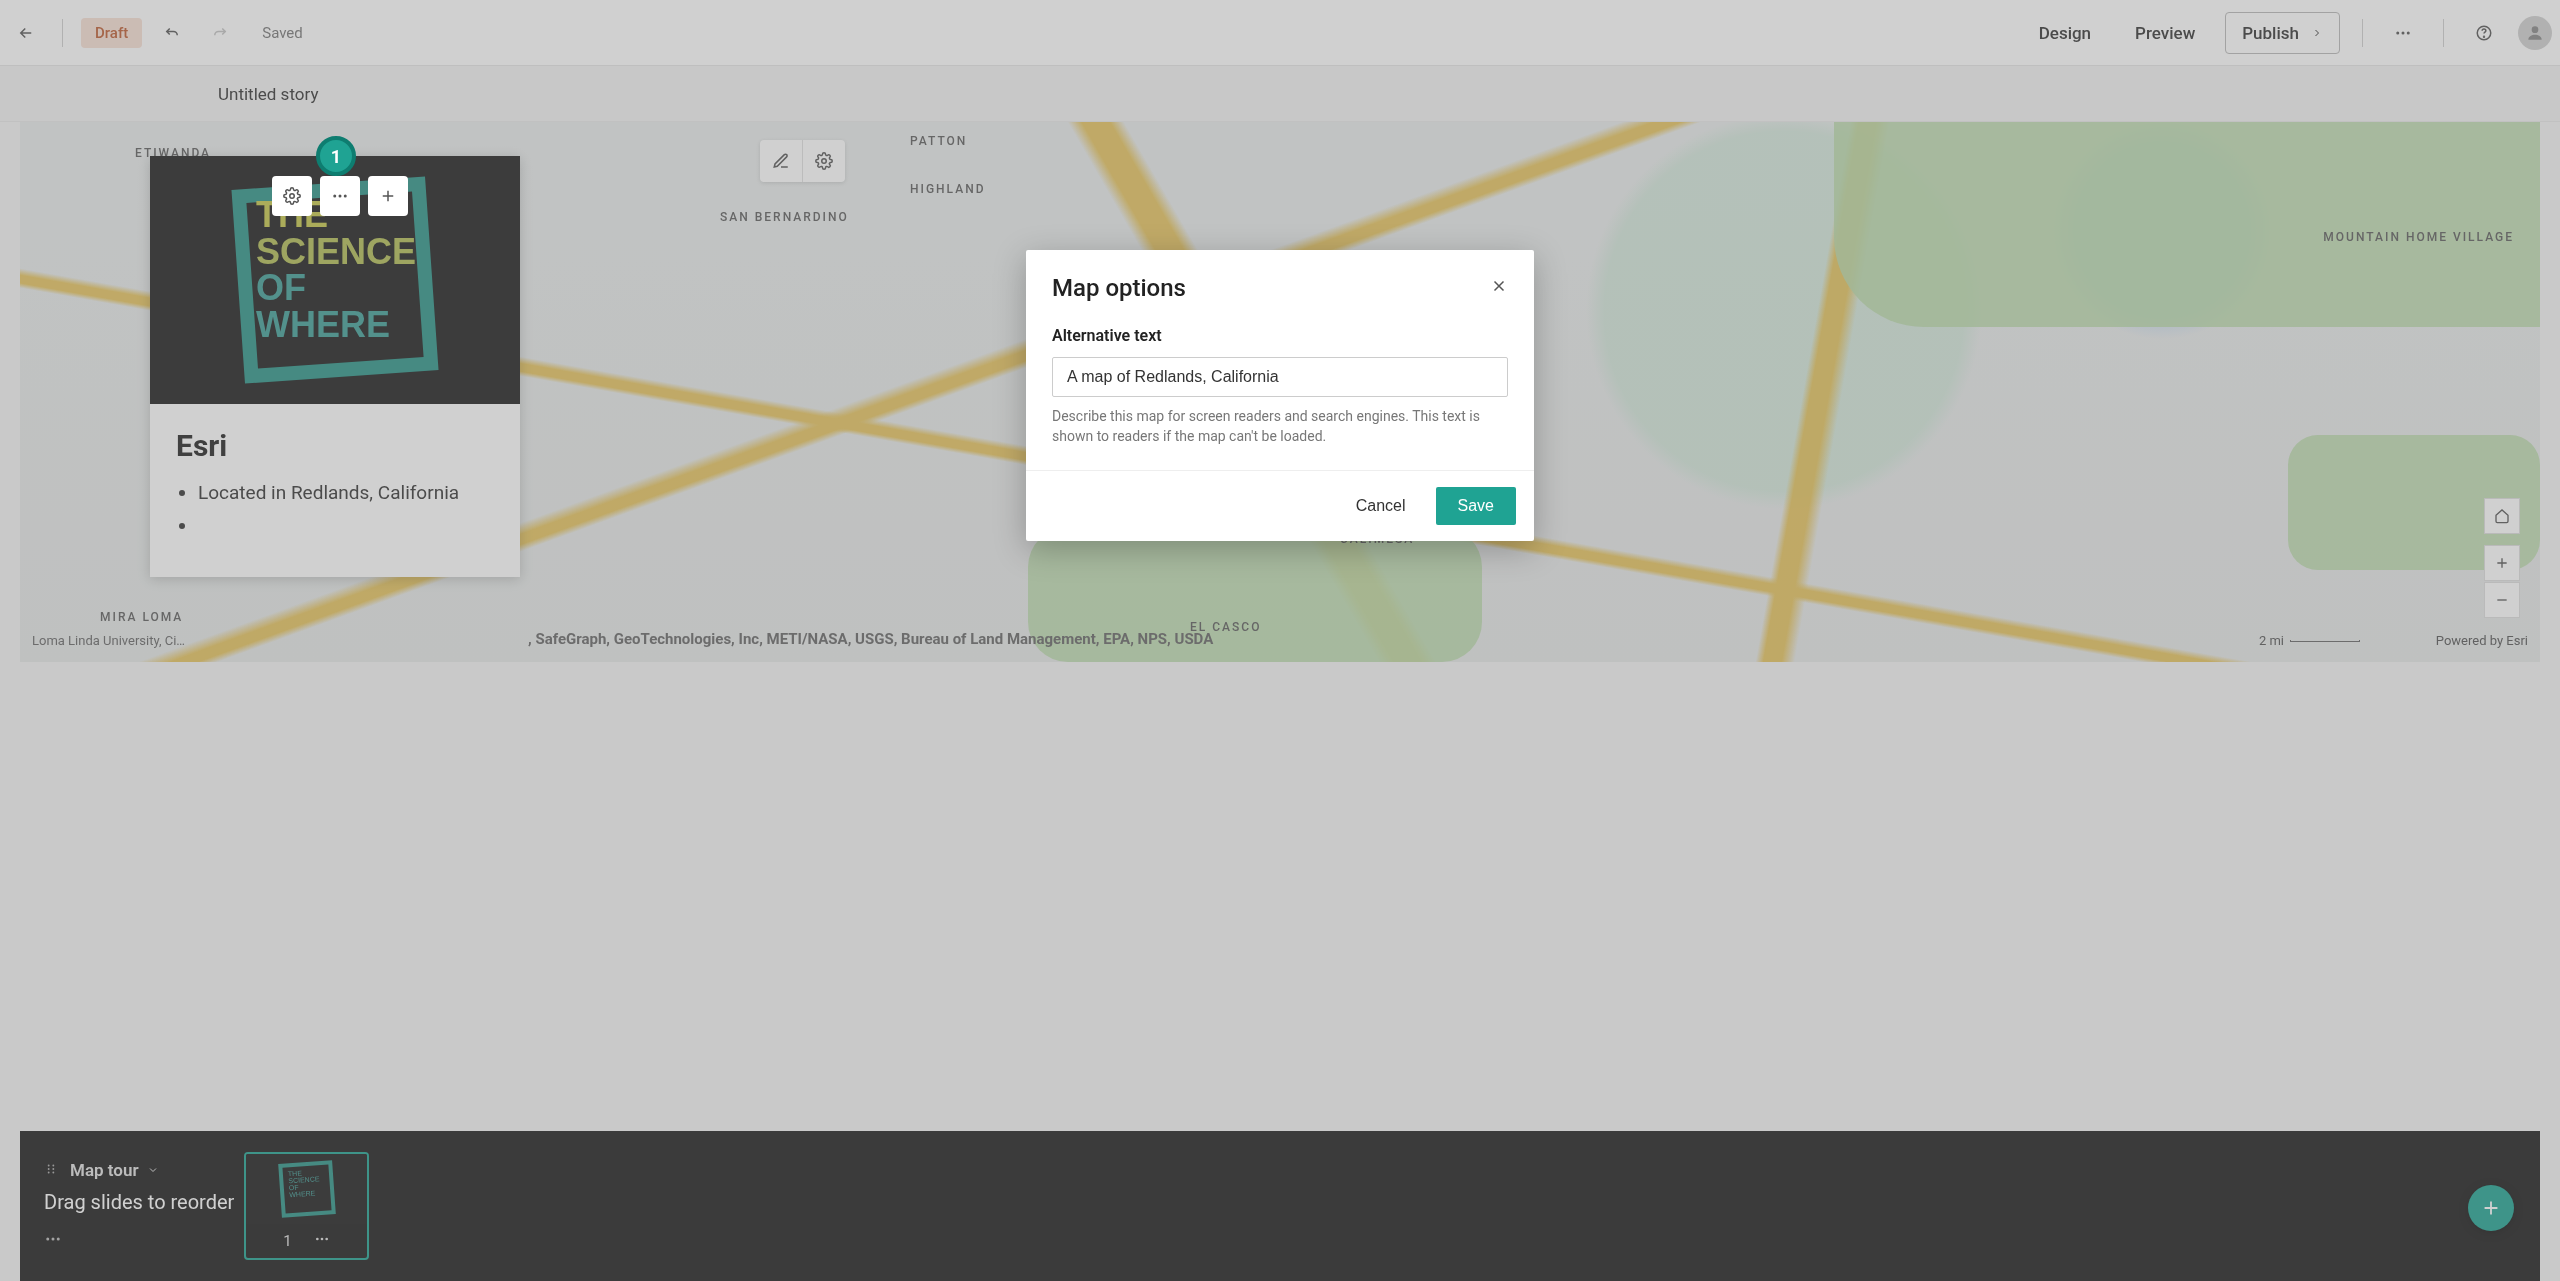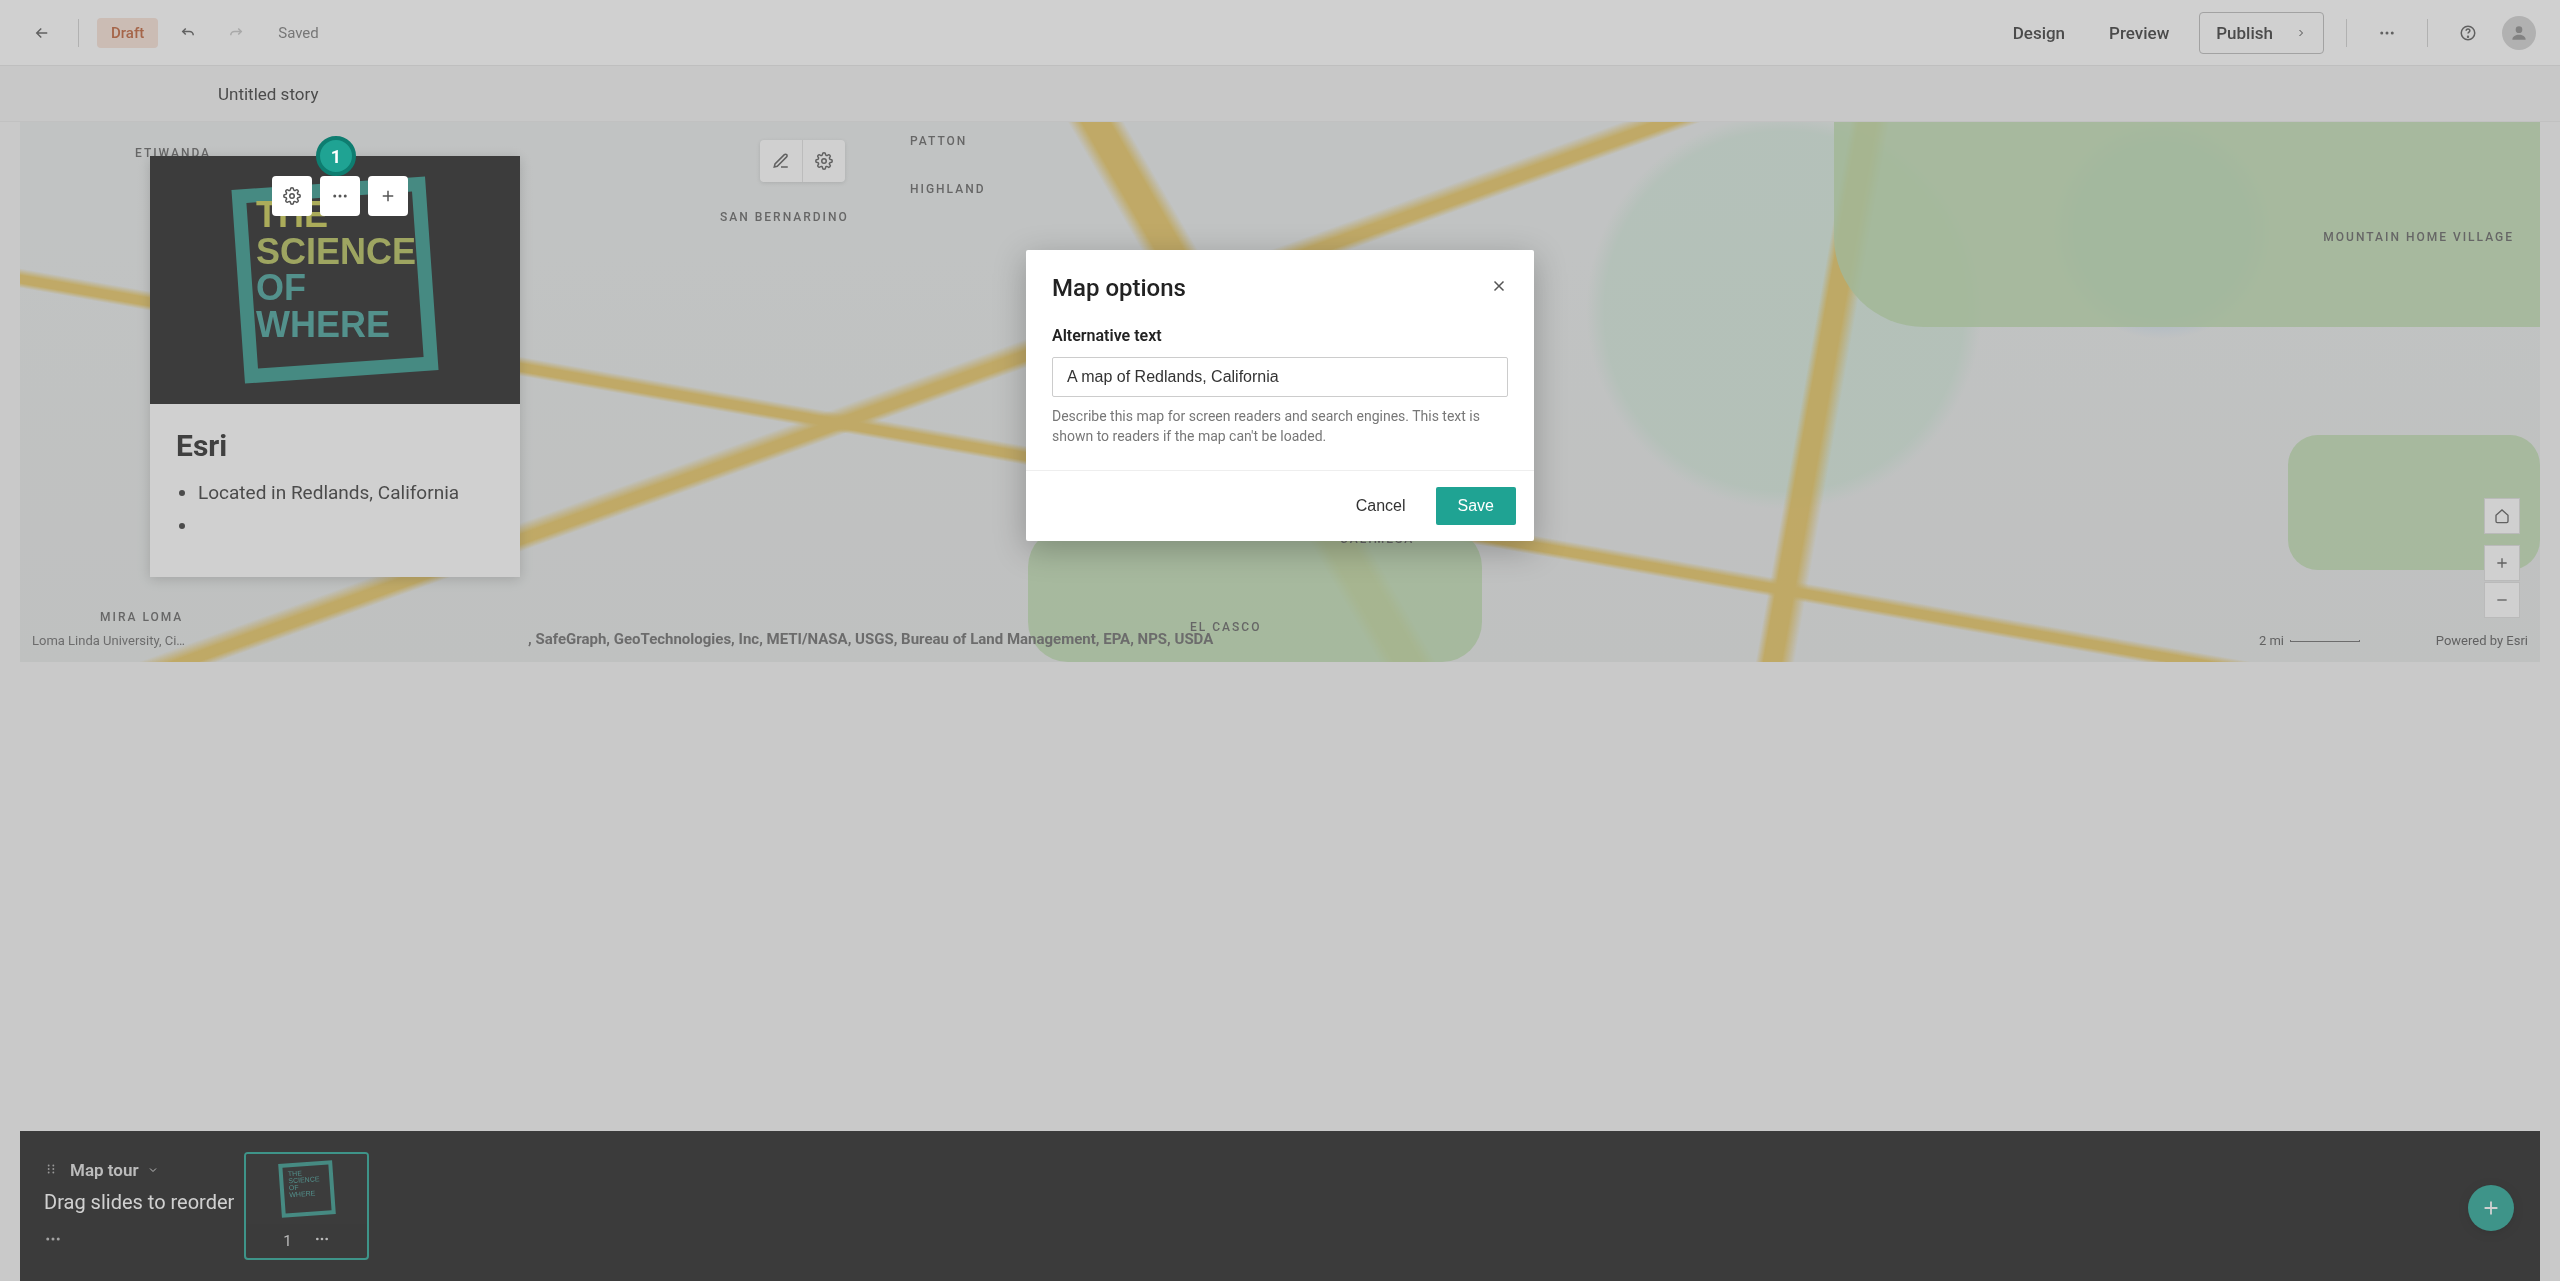--- a/index.html
+++ b/index.html
@@ -9,21 +9,21 @@
       width: 2560px;
       height: 1281px;
       overflow: hidden;
       position: relative;
     }
     
     .toolbar {
       height: 66px;
       display: flex;
       align-items: center;
-      padding: 0 24px;
+      padding: 0 8px;
       background: #ffffff;
       border-bottom: 1px solid #e5e5e5;
     }
     .toolbar-left {
       display: flex;
       align-items: center;
       gap: 12px;
     }
     .toolbar-center {
       flex: 1;
@@ -70,21 +70,21 @@
       padding: 8px 14px;
       cursor: pointer;
       text-align: center;
     }
     .publish-btn {
       border: 1px solid #b8b8b8;
       border-radius: 4px;
       padding: 10px 16px;
       display: flex;
       align-items: center;
-      gap: 22px;
+      gap: 12px;
       font-size: 17px;
       font-weight: 500;
       color: #333;
       cursor: pointer;
     }
     .avatar {
       width: 34px;
       height: 34px;
       border-radius: 50%;
       background: #d0d0d0;

